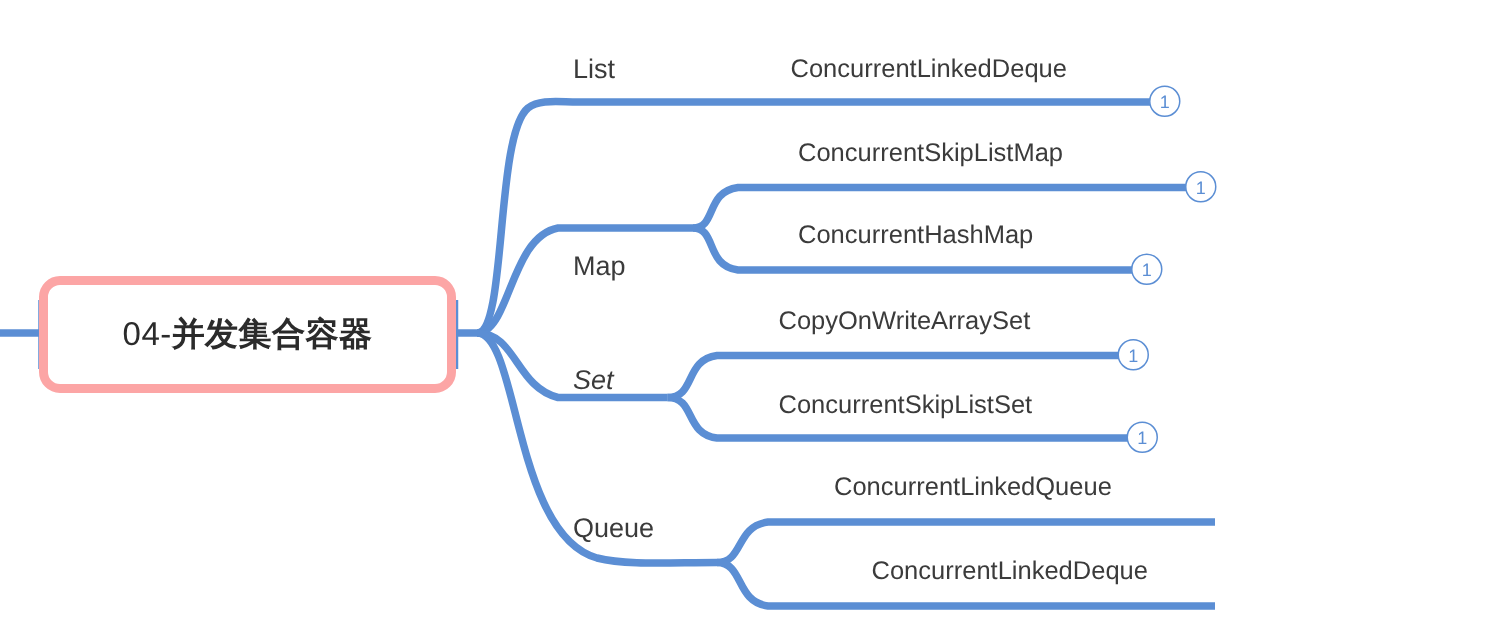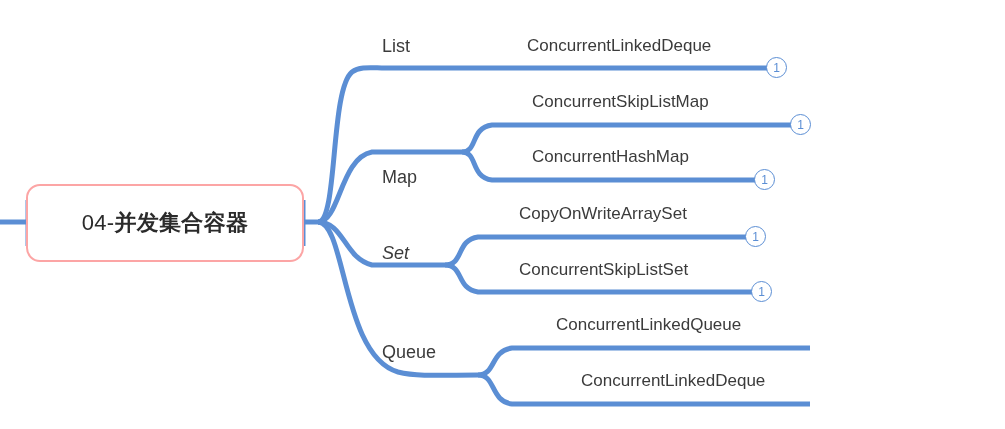--- a/index.html
+++ b/index.html
@@ -35,21 +35,21 @@
     stroke-width: 5;
     stroke-linecap: butt;
   }
   .root-box {
     position: absolute;
     left: 26px;
     top: 184px;
     width: 278px;
     height: 78px;
     box-sizing: border-box;
-    border: 2px solid #fca5a5;
+    border: 6px solid #fca5a5;
     border-radius: 14px;
     background: #ffffff;
     display: flex;
     align-items: center;
     justify-content: center;
   }
   .root-label {
     font-size: 22px;
     color: #2b2b2b;
     letter-spacing: 0.3px;

